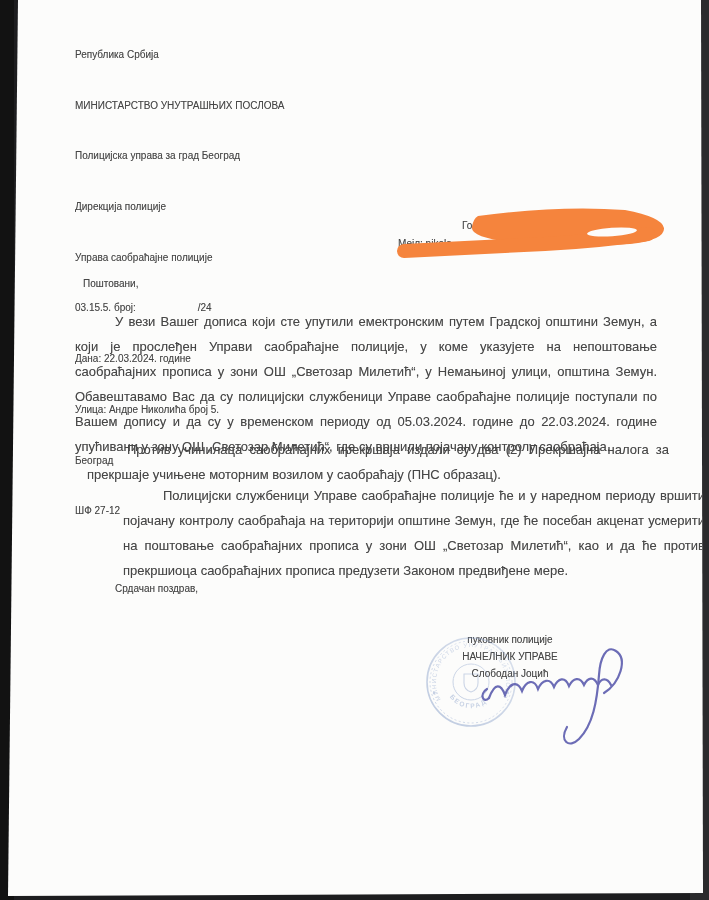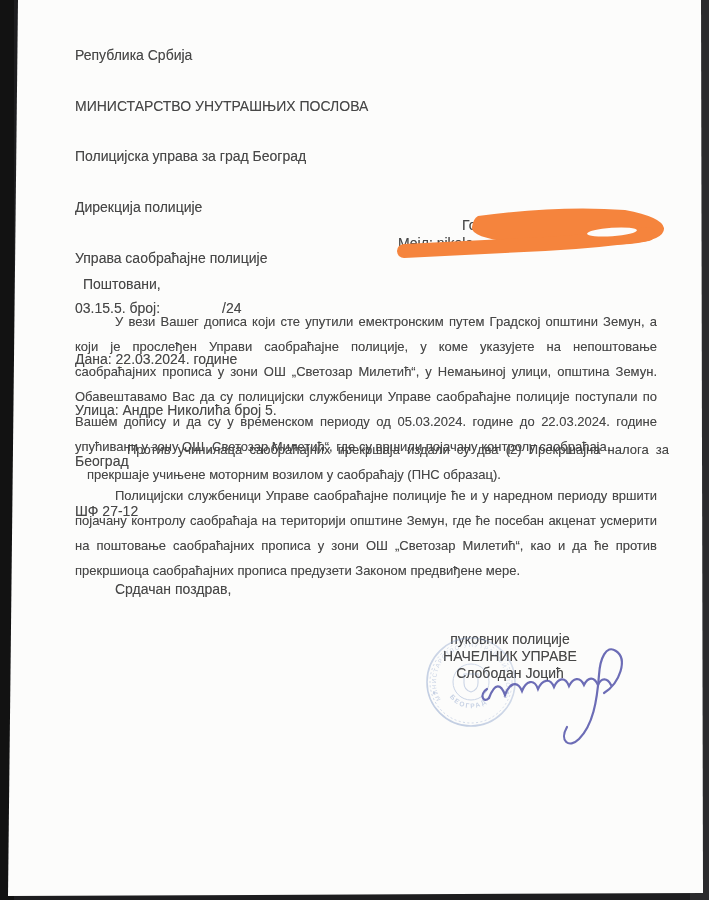--- a/index.html
+++ b/index.html
@@ -5,33 +5,33 @@
   html,body{margin:0;padding:0;background:#101011;}
   .canvas{
     position:relative;width:709px;height:900px;overflow:hidden;
     background:linear-gradient(90deg,#121212 0 14px,#1d1d1f 14px 690px,#2b2b2d 690px);
     font-family:"Liberation Sans","DejaVu Sans",sans-serif;
   }
   .page{
     position:absolute;inset:0;background:#fcfcfb;
     clip-path:polygon(18px 0,701px 0,703px 893px,8px 896px);
   }
-  .doc-text{color:#474747;font-size:14px;line-height:16.9px;
+  .doc-text{color:#474747;font-size:10px;line-height:16.9px;
     text-shadow:0 0 .5px rgba(90,90,90,.45);}
   .abs{position:absolute;}
   .header-block{left:75px;top:13px;white-space:pre;}
   .num-gap{display:inline-block;width:62px;}
   .recipient-block{left:398px;top:217px;line-height:17.5px;}
   .salutation{margin-left:64px;}
   .greeting{left:83px;top:276px;}
   .para{left:75px;top:0;width:582px;text-align:justify;text-indent:40px;
     line-height:25px;font-size:13px;}
   .p1{top:309px;}
   .p2{top:437px;margin-left:12px;}
-  .p3{top:483px;}
+  .p3{top:483px;margin-left:48px;}
   .closing{left:115px;top:581px;text-align:center;}
   .sig-block{left:415px;top:631px;width:190px;text-align:center;line-height:17px;}
   svg.overlay{position:absolute;inset:0;pointer-events:none;}
 </style>
 </head>
 <body>
 
 <div class="canvas">
   <div class="page">
 

